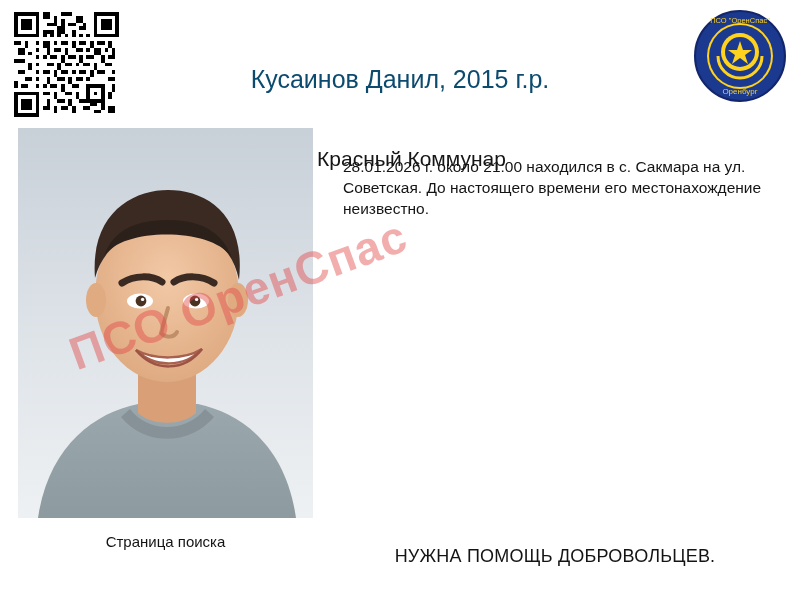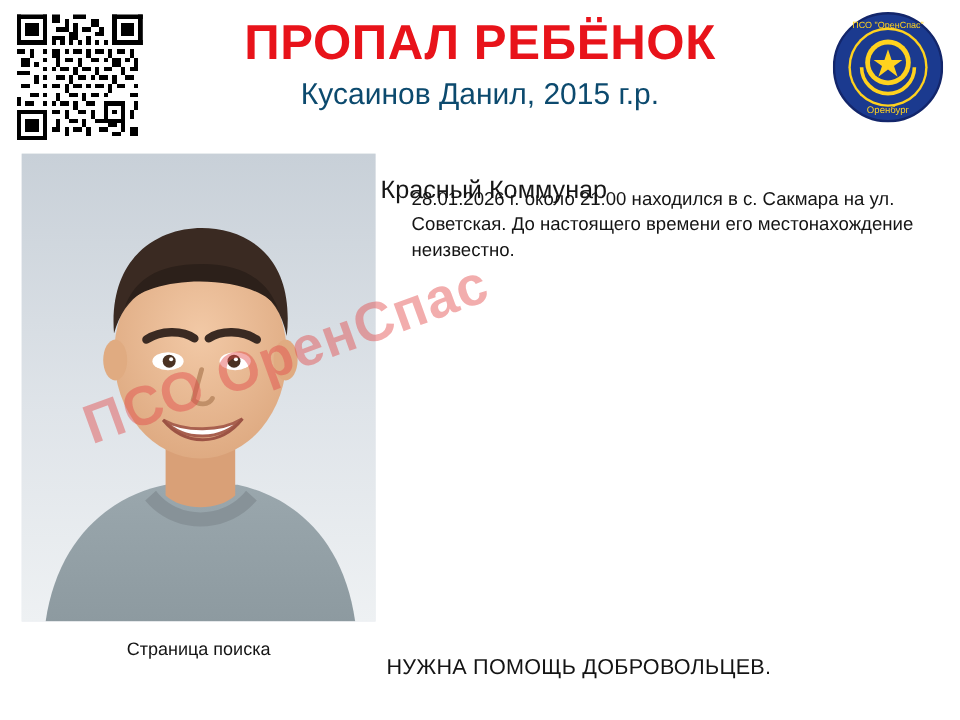--- a/index.html
+++ b/index.html
@@ -116,20 +116,21 @@
     text-align: center;
     font-size: 15px;
     line-height: 1.32;
     color: #141414;
   }
   .help {
     position: absolute;
     left: 322px;
     top: 546px;
     width: 466px;
+    text-align: center;
     font-size: 18px;
     color: #141414;
     letter-spacing: 0.2px;
   }
 
   
   .watermark {
     position: absolute;
     left: 62px;
     top: 330px;
@@ -280,21 +281,20 @@
           <rect x="11" y="26" width="1" height="2"></rect>
         <rect x="13" y="26" width="2" height="1"></rect>
           <rect x="16" y="26" width="1" height="2"></rect>
         <rect x="19" y="26" width="2" height="1"></rect>
           <rect x="22" y="27" width="2" height="1"></rect>
         <rect x="26" y="26" width="2" height="2"></rect>
       </g>
     </svg>
   </div>
 
-  <div class="headline">ПРОПАЛ РЕБЁНОК</div>
   <div class="subject">Кусаинов Данил, 2015 г.р.</div>
   <div class="place">п. Красный Коммунар</div>
 
   <div class="logo">
     <svg width="92" height="92" viewBox="0 0 92 92">
       <circle cx="46" cy="46" r="45" fill="#1b3a8f" stroke="#13266b" stroke-width="2"></circle>
       <circle cx="46" cy="46" r="33" fill="#ffd21e"></circle>
       <circle cx="46" cy="46" r="31" fill="#1b3a8f"></circle>
       <circle cx="46" cy="42" r="19" fill="#ffd21e"></circle>
       <circle cx="46" cy="42" r="15" fill="#1b3a8f"></circle>

